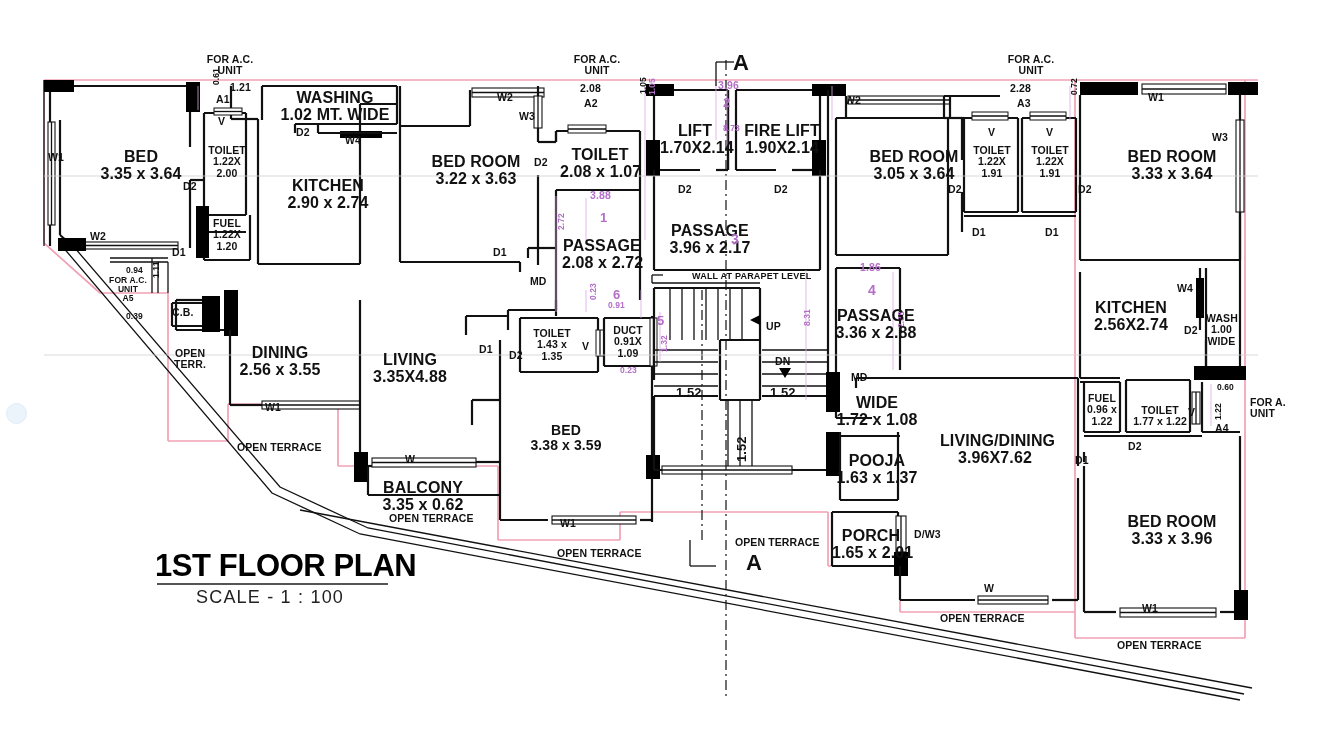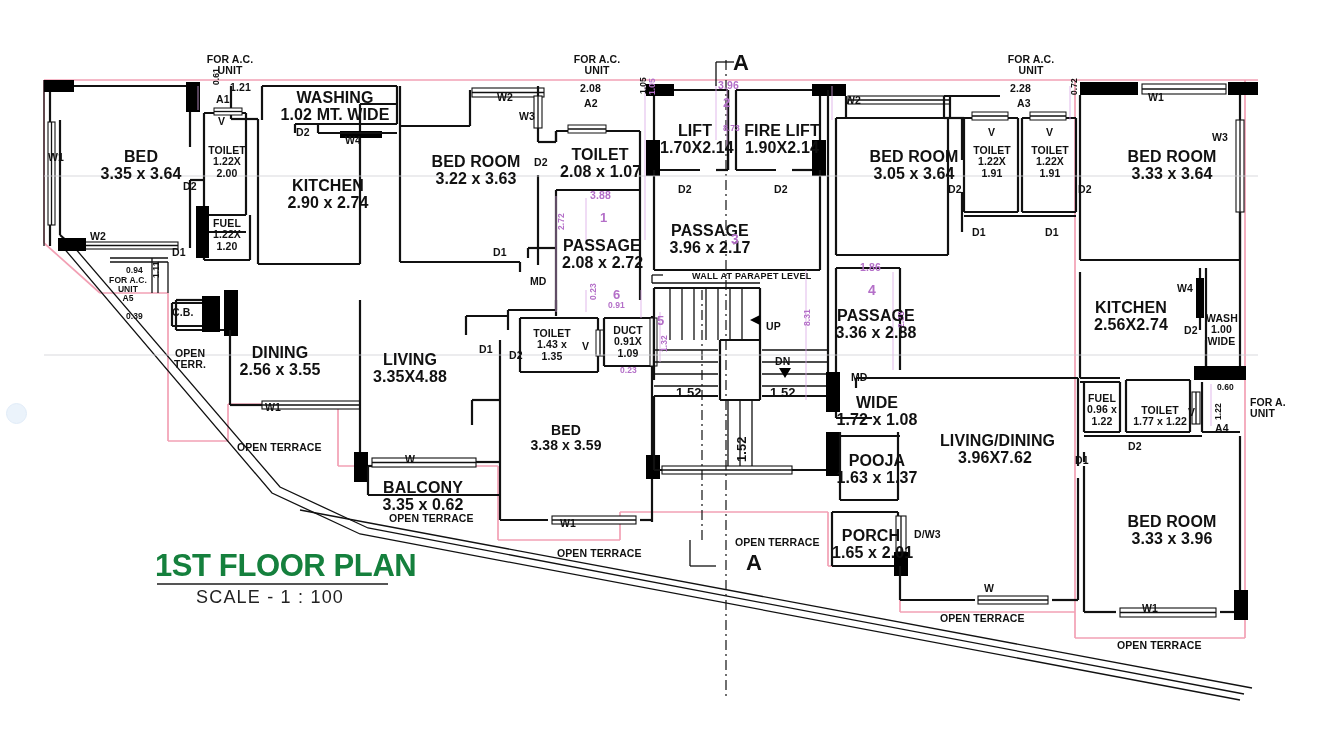--- a/index.html
+++ b/index.html
@@ -19,21 +19,21 @@
     text-align:center;
     letter-spacing:0.1px;
   }
   .lbl.dim{color:#b46fc8;font-weight:bold;}
   .lbl.room{font-size:16px;}
   .lbl.small{font-size:10.5px;}
   .lbl.tiny{font-size:8.5px;}
   .rot90{transform-origin:left top;}
   .title-main{
     position:absolute;left:155px;top:548px;
-    font-size:31px;font-weight:bold;letter-spacing:-0.4px;color:#15803d;
+    font-size:31px;font-weight:bold;letter-spacing:-0.4px;color:#000000;
     font-family:"Liberation Sans", sans-serif;
   }
   .title-rule{position:absolute;left:157px;top:583px;width:231px;height:2px;background:#555;}
   .title-sub{
     position:absolute;left:196px;top:587px;
     font-size:18px;font-weight:normal;letter-spacing:1.2px;color:#222;
     font-family:"Liberation Sans", sans-serif;
   }
   .secmark{
     position:absolute;font-size:22px;font-weight:bold;color:#111;

